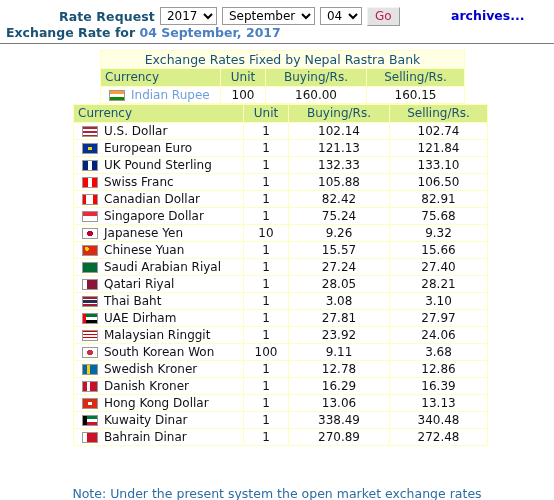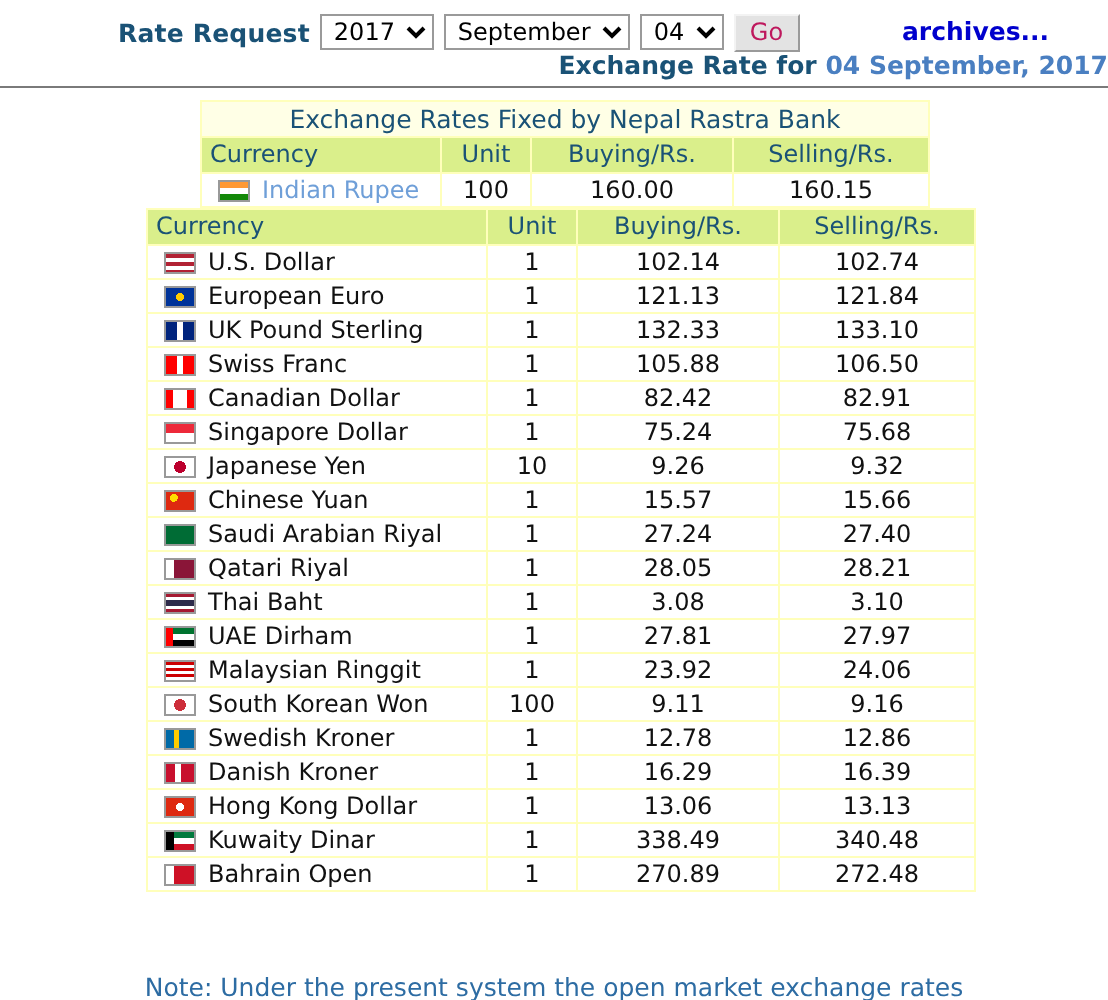--- a/index.html
+++ b/index.html
@@ -79,21 +79,21 @@
     font-size: 12.5px;
     text-decoration: none;
     cursor: pointer;
   }
 
   .rate-for {
     position: absolute;
     left: 0;
     top: 25px;
     width: 554px;
-    text-align: right;
+    text-align: left;
     font-size: 12.5px;
     font-weight: bold;
     padding-left: 6px;
     box-sizing: border-box;
   }
   .rate-for .lbl { color: #1a5276; }
   .rate-for .date { color: #4a7fc1; }
 
   .divider {
     position: absolute;
@@ -416,21 +416,21 @@
         </tr>
         <tr class="row">
           <td class="c-cur">
             <div class="cur-cell">
               <span class="flag" style="background: radial-gradient(circle, rgb(205, 46, 58) 0px, rgb(205, 46, 58) 3px, rgb(255, 255, 255) 3px) 0% 0% / cover;"></span>
               <span class="cur-name">South Korean Won</span>
             </div>
           </td>
           <td class="c-unit">100</td>
           <td class="c-buy">9.11</td>
-          <td class="c-sell">9.16</td>
+          <td class="c-sell">3.68</td>
         </tr>
         <tr class="row">
           <td class="c-cur">
             <div class="cur-cell">
               <span class="flag" style="background: linear-gradient(90deg, rgb(0, 106, 167) 30%, rgb(254, 204, 0) 30%, rgb(254, 204, 0) 48%, rgb(0, 106, 167) 48%) 0% 0% / cover, linear-gradient(rgb(0, 106, 167) 40%, rgb(254, 204, 0) 40%, rgb(254, 204, 0) 60%, rgb(0, 106, 167) 60%);"></span>
               <span class="cur-name">Swedish Kroner</span>
             </div>
           </td>
           <td class="c-unit">1</td>
           <td class="c-buy">12.78</td>
@@ -466,21 +466,21 @@
             </div>
           </td>
           <td class="c-unit">1</td>
           <td class="c-buy">338.49</td>
           <td class="c-sell">340.48</td>
         </tr>
         <tr class="row">
           <td class="c-cur">
             <div class="cur-cell">
               <span class="flag" style="background: linear-gradient(90deg, rgb(255, 255, 255) 28%, rgb(206, 17, 38) 28%) 0% 0% / cover;"></span>
-              <span class="cur-name">Bahrain Open</span>
+              <span class="cur-name">Bahrain Dinar</span>
             </div>
           </td>
           <td class="c-unit">1</td>
           <td class="c-buy">270.89</td>
           <td class="c-sell">272.48</td>
         </tr>
       </tbody>
   </table>
 
   <div class="note">Note: Under the present system the open market exchange rates</div>

